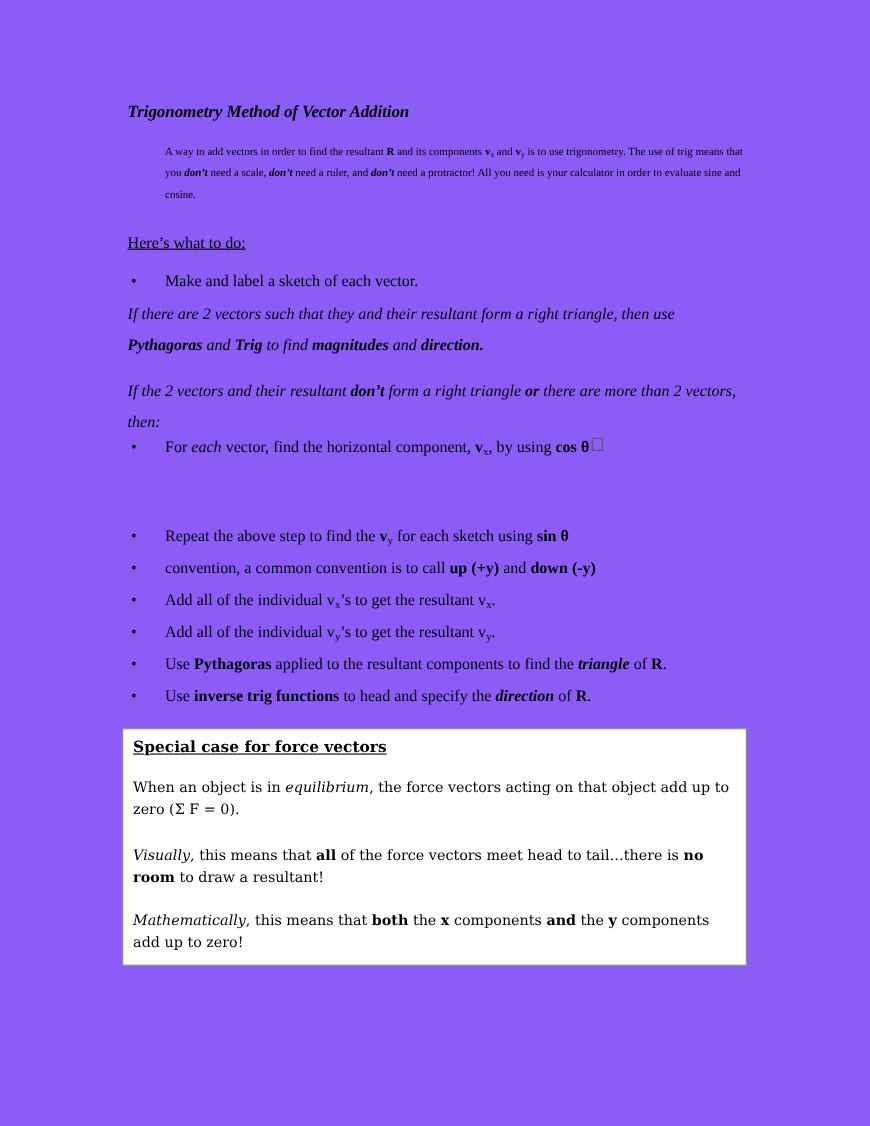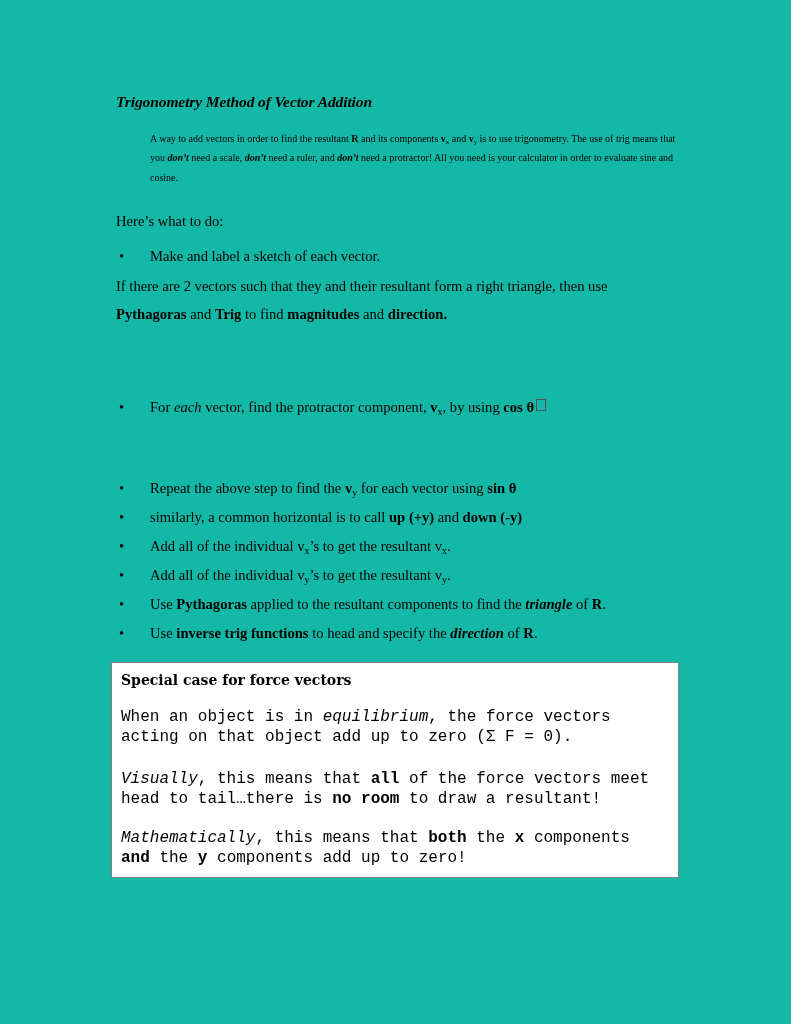--- a/index.html
+++ b/index.html
@@ -13,21 +13,21 @@
     position: relative;
     font-family: "Liberation Serif", "DejaVu Serif", serif;
     color: #000000;
     overflow: hidden;
   }
   .page {
     position: absolute;
     left: 0; top: 0;
     width: 791px;
     height: 1024px;
-    background: #14b8a6;
+    background: #8b5cf6;
   }
 
   
   b, .b { font-weight: bold; }
   i, .i { font-style: italic; margin-top: 32px; }
   .bi { font-weight: bold; font-style: italic; }
   sub {
     font-size: 0.68em;
     vertical-align: -0.28em;
     line-height: 0;
@@ -65,20 +65,21 @@
   }
 
   
   .lead-line {
     position: absolute;
     left: 116px;
     top: 212px;
     font-size: 14.6px;
     line-height: 19.4px;
     white-space: nowrap;
+    text-decoration: underline;
   }
 
   
   .bullet {
     position: absolute;
     left: 116px;
     width: 560px;
     font-size: 14.6px;
     line-height: 19.4px;
   }
@@ -100,20 +101,21 @@
     font-size: 14.6px;
     line-height: 19.4px;
   }
 
   
   .ital-block {
     position: absolute;
     left: 116px;
     width: 565px;
     font-size: 14.6px;
+    font-style: italic;
     line-height: 28px;
   }
 
   
   .special-box {
     position: absolute;
     left: 111px;
     top: 662px;
     width: 568px;
     height: 216px;
@@ -122,64 +124,65 @@
     background: #fff;
     font-family: "DejaVu Serif", "Liberation Serif", serif;
   }
   .special-box .bx-head {
     position: absolute;
     left: 9px;
     top: 9px;
     font-size: 14px;
     font-weight: bold;
     white-space: nowrap;
+    text-decoration: underline;
   }
   .special-box .bx-para {
     position: absolute;
     left: 9px;
     width: 545px;
-    font-size: 16px;
+    font-size: 13px;
     line-height: 20px;
-    font-family: Liberation Mono, monospace;
   }
 </style>
 </head>
 <body>
 
 <div class="page">
 
   <div class="doc-title">Trigonometry Method of Vector Addition</div>
 
   <div class="intro-para"><span>A way to add vectors in order to find the resultant </span><b>R</b><span> and its components </span><b>v</b><sub>x</sub><span> and </span><b>v</b><sub>y</sub><span> is to use trigonometry. The use of trig means that you </span><span class="bi">don’t</span><span> need a scale, </span><span class="bi">don’t</span><span> need a ruler, and </span><span class="bi">don’t</span><span> need a protractor! All you need is your calculator in order to evaluate sine and cosine.</span></div>
 
   <div class="lead-line">Here’s what to do:</div>
 
   <div class="bullet" style="top:247px;">
     <span class="dot">•</span>
     <span class="btxt">Make and label a sketch of each vector.</span>
   </div>
 
   <div class="ital-block" style="top:272px;"><span>If there are 2 vectors such that they and their resultant form a right triangle, then use </span><b>Pythagoras</b><span> and </span><b>Trig</b><span> to find </span><b>magnitudes</b><span> and </span><b>direction.</b></div>
 
+  <div class="ital-block" style="top:342px;"><span>If the 2 vectors and their resultant </span><b>don’t</b><span> form a right triangle </span><b>or</b><span> there are more than 2 vectors, then:</span></div>
 
   <div class="bullet" style="top:398px;">
     <span class="dot">•</span>
-    <span class="btxt"><span>For </span><i>each</i><span> vector, find the protractor component, </span><b>v</b><sub>x</sub><span>, by using </span><b>cos θ</b><span class="missing-glyph"></span></span>
+    <span class="btxt"><span>For </span><i>each</i><span> vector, find the horizontal component, </span><b>v</b><sub>x</sub><span>, by using </span><b>cos θ</b><span class="missing-glyph"></span></span>
   </div>
 
 
 
   <div class="bullet" style="top:479px;">
     <span class="dot">•</span>
-    <span class="btxt"><span>Repeat the above step to find the </span><b>v</b><sub>y</sub><span> for each vector using </span><b>sin θ</b></span>
+    <span class="btxt"><span>Repeat the above step to find the </span><b>v</b><sub>y</sub><span> for each sketch using </span><b>sin θ</b></span>
   </div>
 
   <div class="bullet" style="top:508px;">
     <span class="dot">•</span>
-    <span class="btxt"><span>similarly, a common horizontal is to call </span><b>up (+y)</b><span> and </span><b>down (-y)</b></span>
+    <span class="btxt"><span>convention, a common convention is to call </span><b>up (+y)</b><span> and </span><b>down (-y)</b></span>
   </div>
 
   <div class="bullet" style="top:537px;">
     <span class="dot">•</span>
     <span class="btxt"><span>Add all of the individual v</span><sub>x</sub><span>’s to get the resultant v</span><sub>x</sub><span>.</span></span>
   </div>
 
   <div class="bullet" style="top:566px;">
     <span class="dot">•</span>
     <span class="btxt"><span>Add all of the individual v</span><sub>y</sub><span>’s to get the resultant v</span><sub>y</sub><span>.</span></span>

